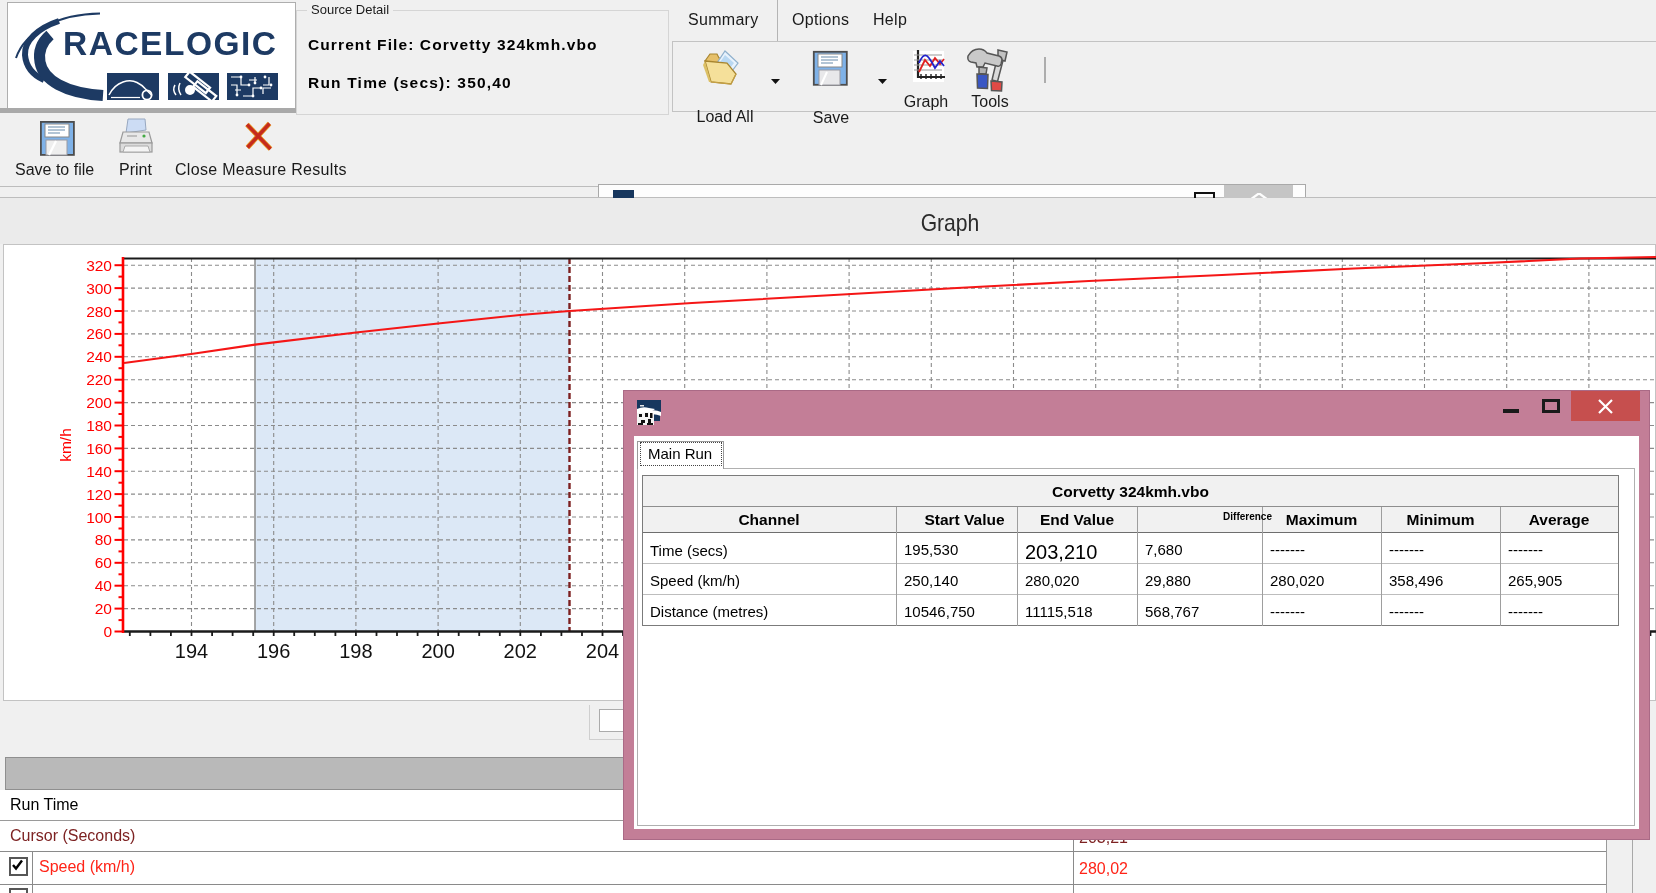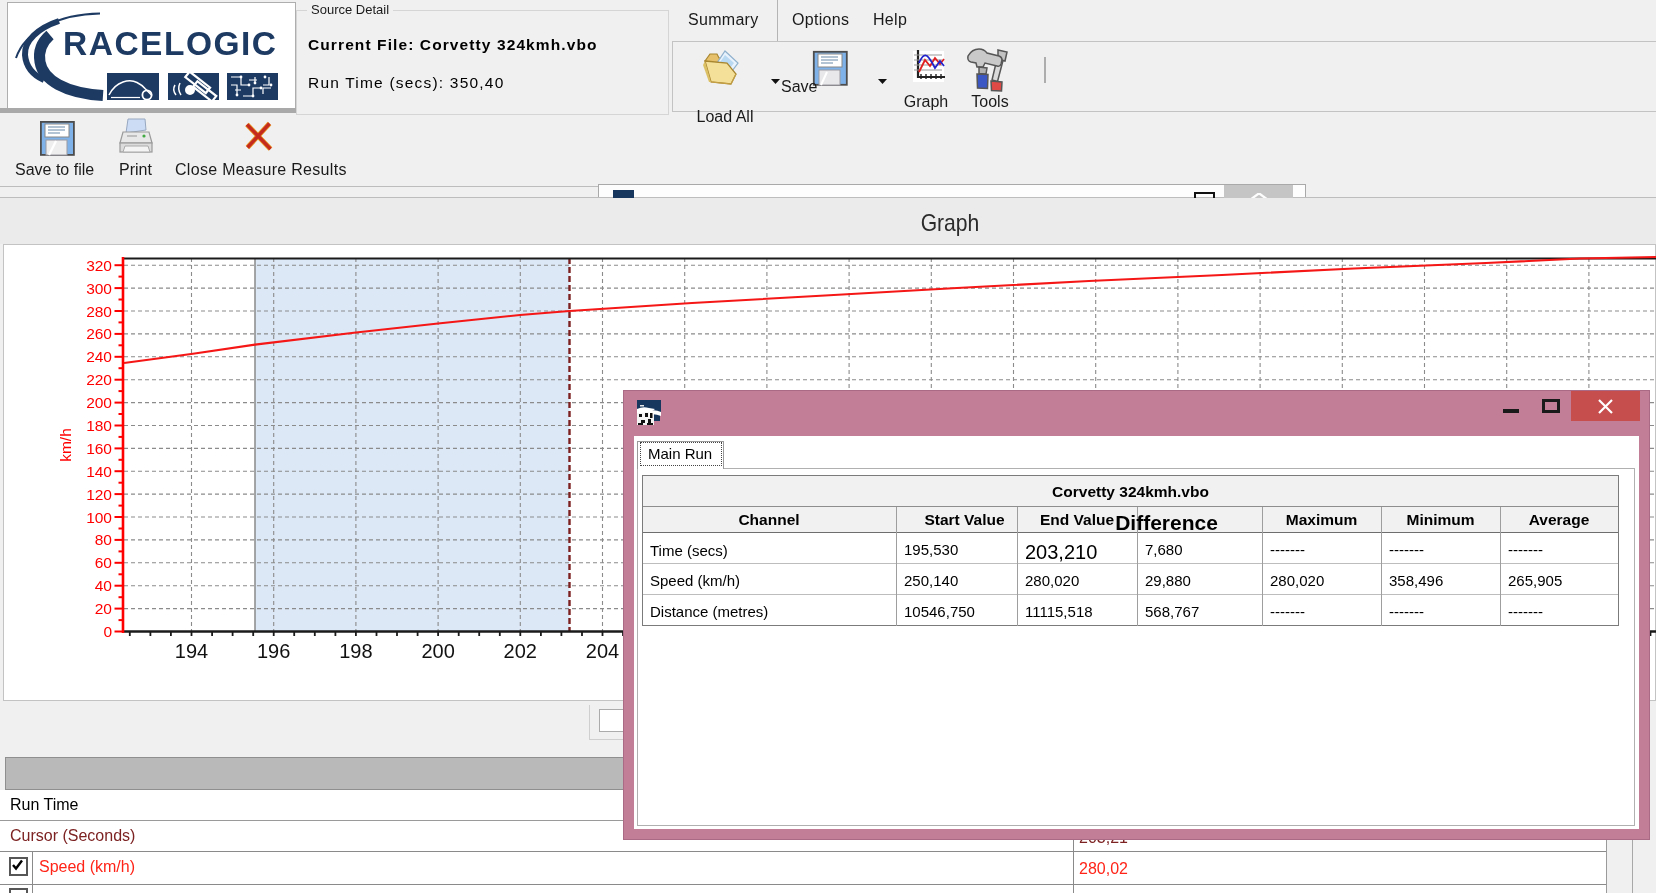--- a/index.html
+++ b/index.html
@@ -45,21 +45,21 @@
         <circle cx="248" cy="81" r="1.4"></circle>
       <circle cx="258" cy="75" r="1.4"></circle>
         <circle cx="246" cy="94" r="1.4"></circle>
     </g>
   </g>
 </svg>
 
 <div class="abs" style="left:296px;top:10px;width:371px;height:103px;border:1px solid #d5d5d5;"></div>
 <div class="abs nowrap" style="left:307px;top:2px;background:#f0f0f0;padding:0 4px;font-size:13px;color:#1a1a1a;">Source Detail</div>
 <div class="abs nowrap" style="left:308px;top:36px;font-size:15.5px;font-weight:bold;color:#000;letter-spacing:1.1px;">Current File: Corvetty 324kmh.vbo</div>
-<div class="abs nowrap" style="left:308px;top:74px;font-size:15.5px;font-weight:normal;color:#000;letter-spacing:1.2px;">Run Time (secs): 350,40</div>
+<div class="abs nowrap" style="left:308px;top:74px;font-size:15.5px;font-weight:bold;color:#000;letter-spacing:1.2px;">Run Time (secs): 350,40</div>
 
 <div class="abs nowrap" style="left:688px;top:11px;font-size:16px;color:#1a1a1a;letter-spacing:0.3px;">Summary</div>
 <div class="abs" style="left:777px;top:0px;width:1px;height:41px;background:#b4b4b4;"></div>
 <div class="abs nowrap" style="left:792px;top:11px;font-size:16px;color:#1a1a1a;letter-spacing:0.3px;">Options</div>
 <div class="abs nowrap" style="left:873px;top:11px;font-size:16px;color:#1a1a1a;letter-spacing:0.3px;">Help</div>
 <div class="abs" style="left:672px;top:41px;width:984px;height:1px;background:#c3c3c3;"></div>
 <div class="abs" style="left:672px;top:41px;width:1px;height:70px;background:#c3c3c3;"></div>
 <div class="abs" style="left:672px;top:111px;width:984px;height:1px;background:#c3c3c3;"></div>
 
 <svg class="abs" style="left:672px;top:42px;" width="400" height="68" viewBox="0 0 400 68" id="tb1">
@@ -97,21 +97,21 @@
       <path d="M 31,1 l 9,2 l -2,9 l -7,-1.5 z" fill="#c2c2c2"></path>
       <path d="M 30,10 l 6,1.5 l -5.5,21 l -5.5,-1.5 z" fill="#dadada"></path>
       <path d="M 1,7 q -1,5 3,6 l 5,1 l 1,4 l 6,0 l 2,-4 l 12,3 q 3,1 4,-2 l 1,-4 q 0,-3 -3,-4 l -12,-3 q -3,-4 -8,-4 q -7,0 -11,7 z" fill="#c9c9c9"></path>
       <path d="M 12,18 l 8,1 l -1,6 l -7,-0.5 z" fill="#b2b2b2"></path>
       <path d="M 10,25 l 11,0.5 l -0.5,14 l -10,-0.5 z" fill="#3a57c4"></path>
       <path d="M 24,32 l 11,1 l -0.5,9 l -10,-0.5 z" fill="#e04a46"></path>
     </g>
   </g>
 </svg>
 <div class="abs nowrap" style="left:675px;top:108px;width:100px;text-align:center;font-size:16px;color:#1a1a1a;">Load All</div>
-<div class="abs nowrap" style="left:781px;top:78px;width:100px;text-align:left;font-size:16px;color:#1a1a1a;">Save</div>
+<div class="abs nowrap" style="left:781px;top:109px;width:100px;text-align:center;font-size:16px;color:#1a1a1a;">Save</div>
 <div class="abs nowrap" style="left:876px;top:93px;width:100px;text-align:center;font-size:16px;color:#1a1a1a;">Graph</div>
 <div class="abs nowrap" style="left:940px;top:93px;width:100px;text-align:center;font-size:16px;color:#1a1a1a;">Tools</div>
 <div class="abs" style="left:1044px;top:57px;width:2px;height:26px;background:#adadad;"></div>
 
 <svg class="abs" style="left:0px;top:113px;" width="320" height="60" viewBox="0 0 320 60" id="tb2">
 
   <g transform="translate(40,8)">
     <rect x="0.9" y="0.9" width="33" height="33" fill="#7fb2e8" stroke="#4d4d4d" stroke-width="1.8"></rect>
     <rect x="5" y="3" width="24" height="13" fill="#fff" stroke="#888" stroke-width="1"></rect>
     <path d="M 8,6 h 17 M 8,9 h 17 M 8,12 h 12" stroke="#9ab2c8" stroke-width="1.6" fill="none"></path>
@@ -410,21 +410,21 @@
 <div class="abs" style="left:896px;top:507px;width:1px;height:119px;background:#9e9e9e;"></div>
 <div class="abs" style="left:1017px;top:507px;width:1px;height:119px;background:#9e9e9e;"></div>
 <div class="abs" style="left:1137px;top:507px;width:1px;height:119px;background:#9e9e9e;"></div>
 <div class="abs" style="left:1262px;top:507px;width:1px;height:119px;background:#9e9e9e;"></div>
 <div class="abs" style="left:1381px;top:507px;width:1px;height:119px;background:#9e9e9e;"></div>
 <div class="abs" style="left:1500px;top:507px;width:1px;height:119px;background:#9e9e9e;"></div>
 
 <div class="abs nowrap" style="left:642px;top:511px;width:254px;text-align:center;font-size:15.5px;font-weight:bold;">Channel</div>
 <div class="abs nowrap" style="left:896px;top:511px;width:121px;text-align:center;font-size:15.5px;font-weight:bold;padding-left:8px;">Start Value</div>
 <div class="abs nowrap" style="left:1017px;top:511px;width:120px;text-align:center;font-size:15.5px;font-weight:bold;">End Value</div>
-<div class="abs nowrap" style="left:1104px;top:511px;width:125px;text-align:center;font-size:21px;font-weight:bold;">Difference</div>
+<div class="abs nowrap" style="left:1185px;top:511px;width:125px;text-align:center;font-size:10px;font-weight:bold;">Difference</div>
 <div class="abs nowrap" style="left:1262px;top:511px;width:119px;text-align:center;font-size:15.5px;font-weight:bold;">Maximum</div>
 <div class="abs nowrap" style="left:1381px;top:511px;width:119px;text-align:center;font-size:15.5px;font-weight:bold;">Minimum</div>
 <div class="abs nowrap" style="left:1500px;top:511px;width:118px;text-align:center;font-size:15.5px;font-weight:bold;">Average</div>
 
 <div class="abs nowrap" style="left:650px;top:542px;font-size:15px;">Time (secs)</div>
 <div class="abs nowrap" style="left:904px;top:541px;font-size:15px;">195,530</div>
 <div class="abs nowrap" style="left:1025px;top:541px;font-size:20px;">203,210</div>
 <div class="abs nowrap" style="left:1145px;top:541px;font-size:15px;">7,680</div>
 <div class="abs nowrap" style="left:1270px;top:541px;font-size:15px;">-------</div>
 <div class="abs nowrap" style="left:1389px;top:541px;font-size:15px;">-------</div>

